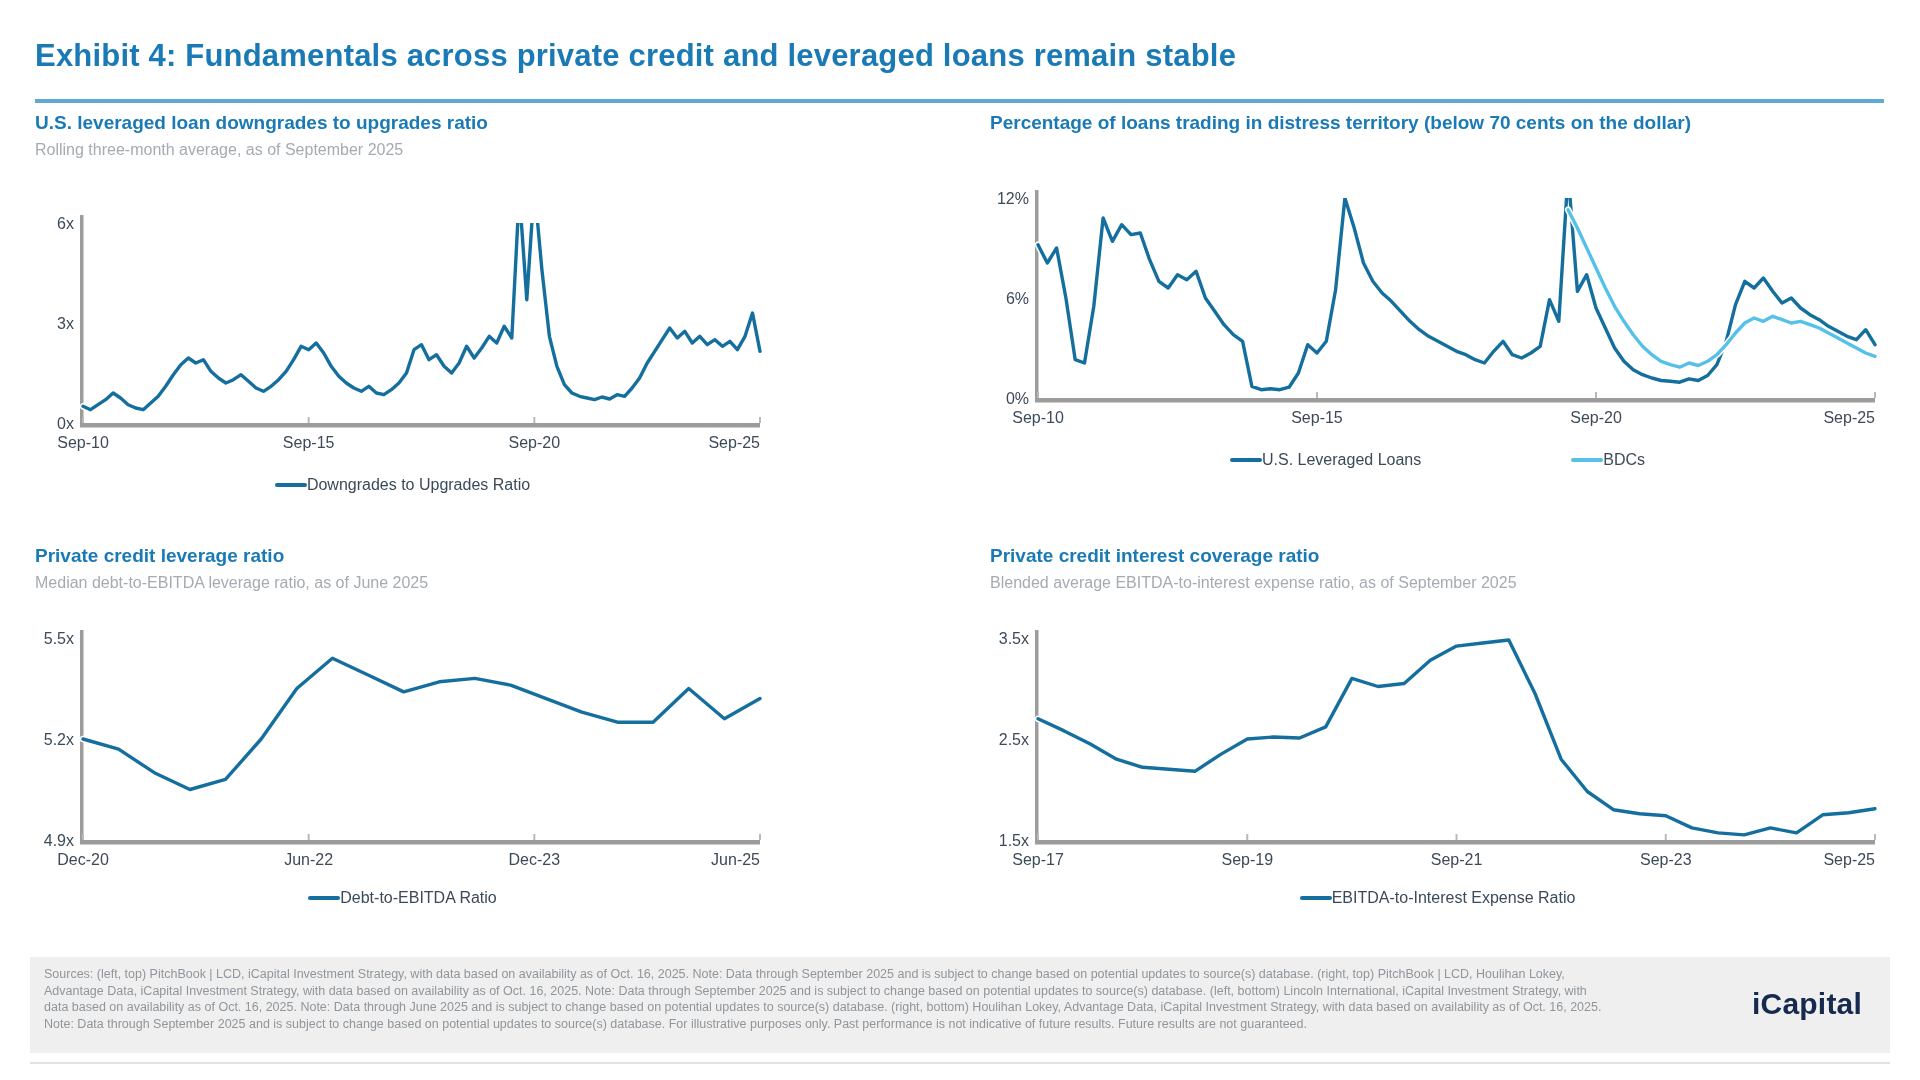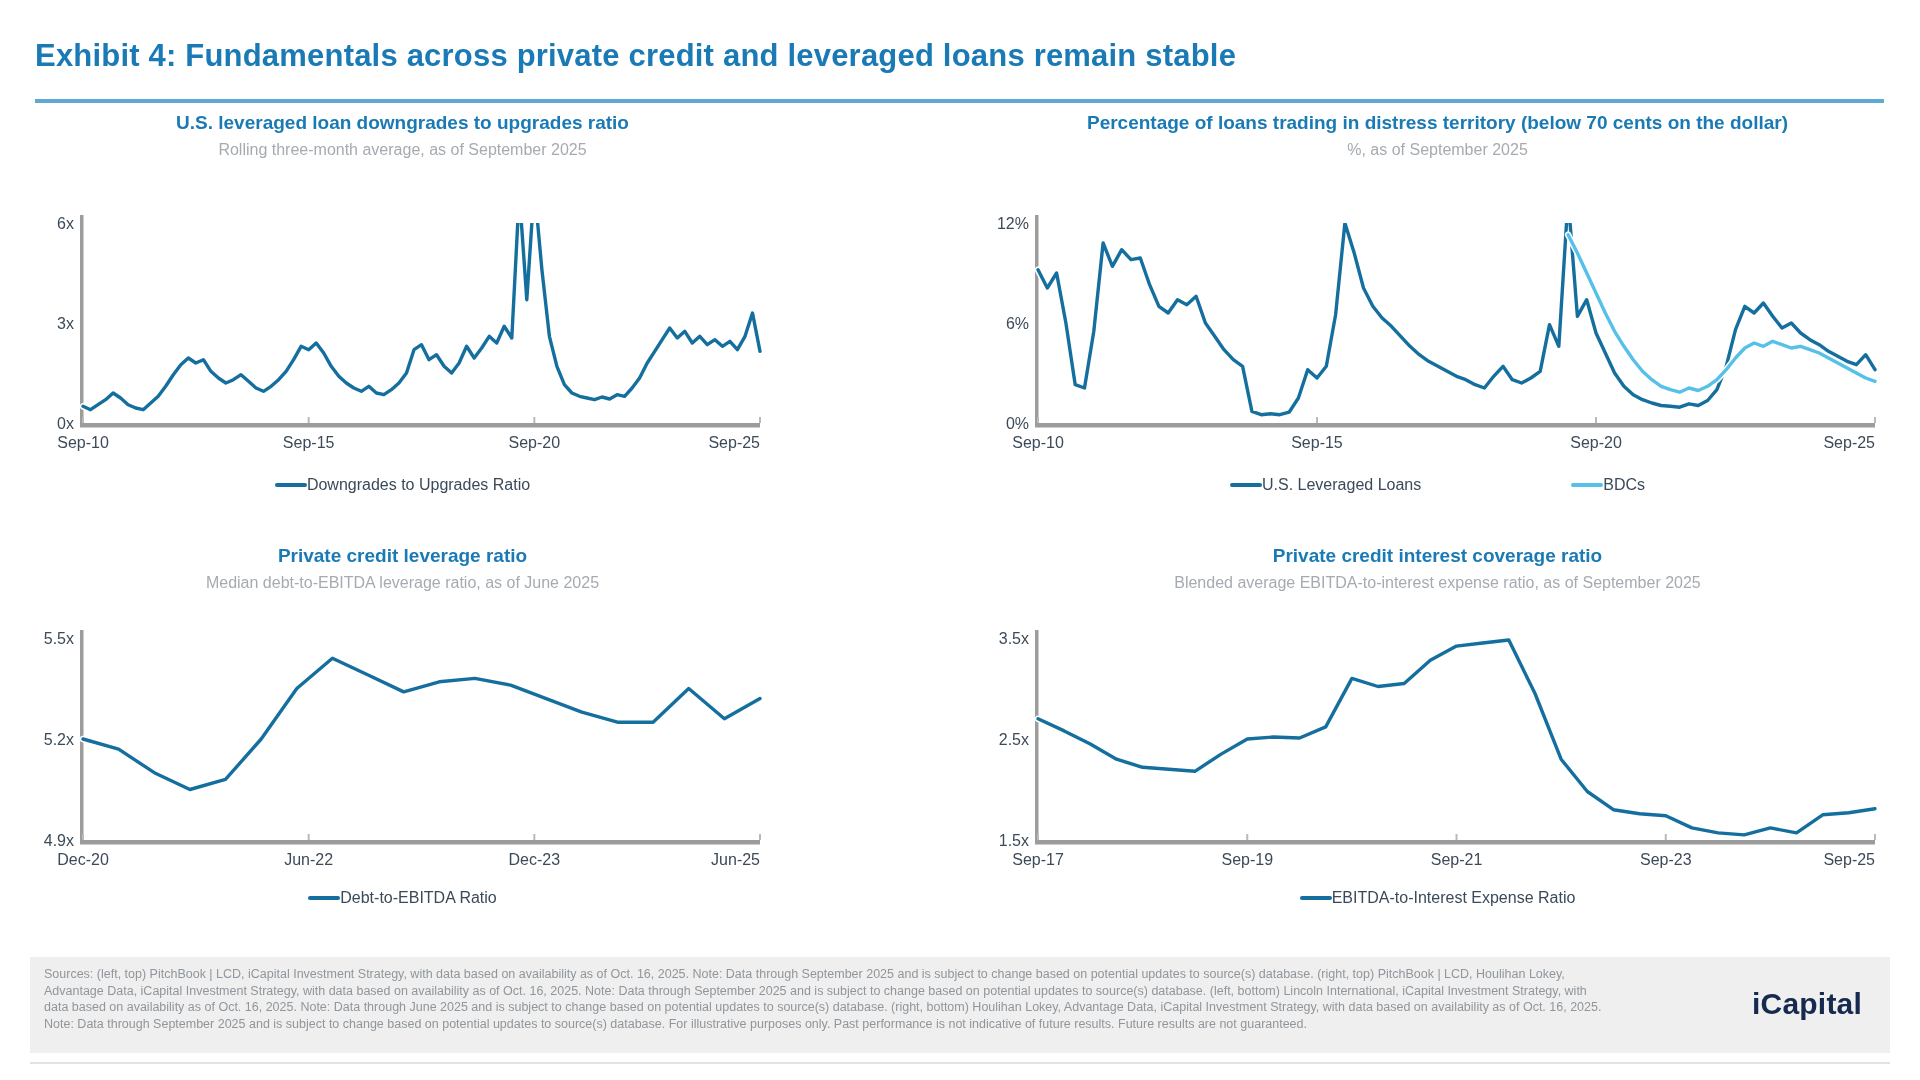--- a/index.html
+++ b/index.html
@@ -1,20 +1,20 @@
 <!DOCTYPE html>
 <html><head>
 <meta charset="utf-8">
 <style>
   html,body{margin:0;padding:0;background:#ffffff;width:1920px;height:1080px;overflow:hidden;
     font-family:"Liberation Sans",sans-serif;}
   .page{position:relative;width:1920px;height:1080px;background:#fff;}
   .page-title{position:absolute;left:35px;top:38px;font-size:31px;font-weight:700;color:#1A7AB5;letter-spacing:.2px;}
   .title-rule{position:absolute;left:35px;top:99px;width:1849px;height:4px;background:#5FA9D4;}
-  .block{position:absolute;text-align:center;}
+  .block{position:absolute;}
   .b0{left:35px;top:112px;width:735px;}
   .b1{left:990px;top:112px;width:895px;}
   .b2{left:35px;top:545px;width:735px;}
   .b3{left:990px;top:545px;width:895px;}
   .chart-title{font-size:19px;font-weight:700;color:#1A7AB5;line-height:22px;white-space:nowrap;}
   .chart-subtitle{font-size:16px;color:#A5ABB1;margin-top:6px;line-height:19px;}
   svg.chart{display:block;margin-top:14px;}
   .ylab{font:16px "Liberation Sans",sans-serif;fill:#3C4A59;}
   .xrow{position:relative;height:22px;font-size:16px;color:#3C4A59;margin-top:3px;}
   .xlab{position:absolute;top:0;transform:translateX(-50%);white-space:nowrap;}
@@ -66,21 +66,20 @@
     <div class="legend">
       <div class="legend-item">
         <span class="swatch" style="background: rgb(21, 111, 158);"></span>
         <span class="legend-label">Downgrades to Upgrades Ratio</span>
       </div>
     </div>
   </div>
 
   <div class="block b1">
     <div class="chart-title">Percentage of loans trading in distress territory (below 70 cents on the dollar)</div>
-    <div class="chart-subtitle">%, as of September 2025</div>
     <svg class="chart" width="895" height="258">
         <clipPath id="cp1">
           <rect x="44" y="50" width="845" height="204"></rect>
         </clipPath>
         <rect x="45" y="42" width="3.5" height="208" fill="#9C9C9C"></rect>
         <rect x="45" y="250" width="840" height="4.5" fill="#9C9C9C"></rect>
         <rect x="47" y="244" width="2" height="6" fill="#b9b9b9"></rect>
         <rect x="326" y="244" width="2" height="6" fill="#b9b9b9"></rect>
         <rect x="605" y="244" width="2" height="6" fill="#b9b9b9"></rect>
         <rect x="884" y="244" width="2" height="6" fill="#b9b9b9"></rect>

